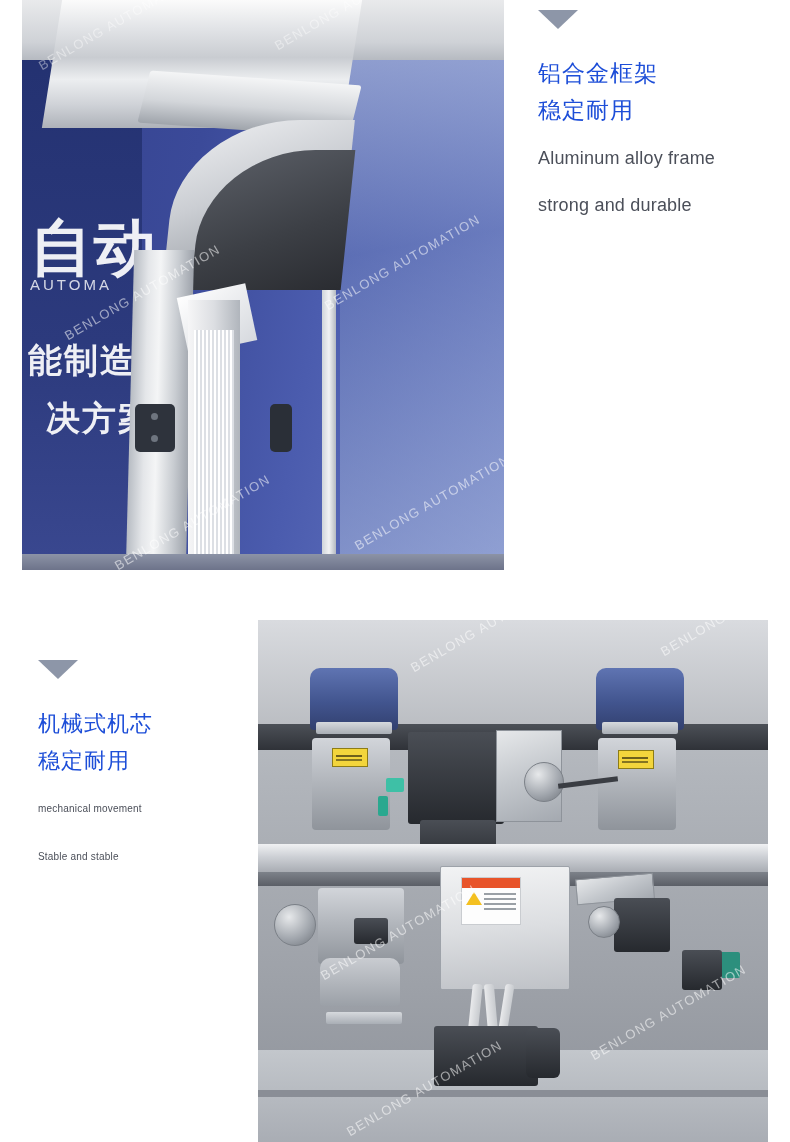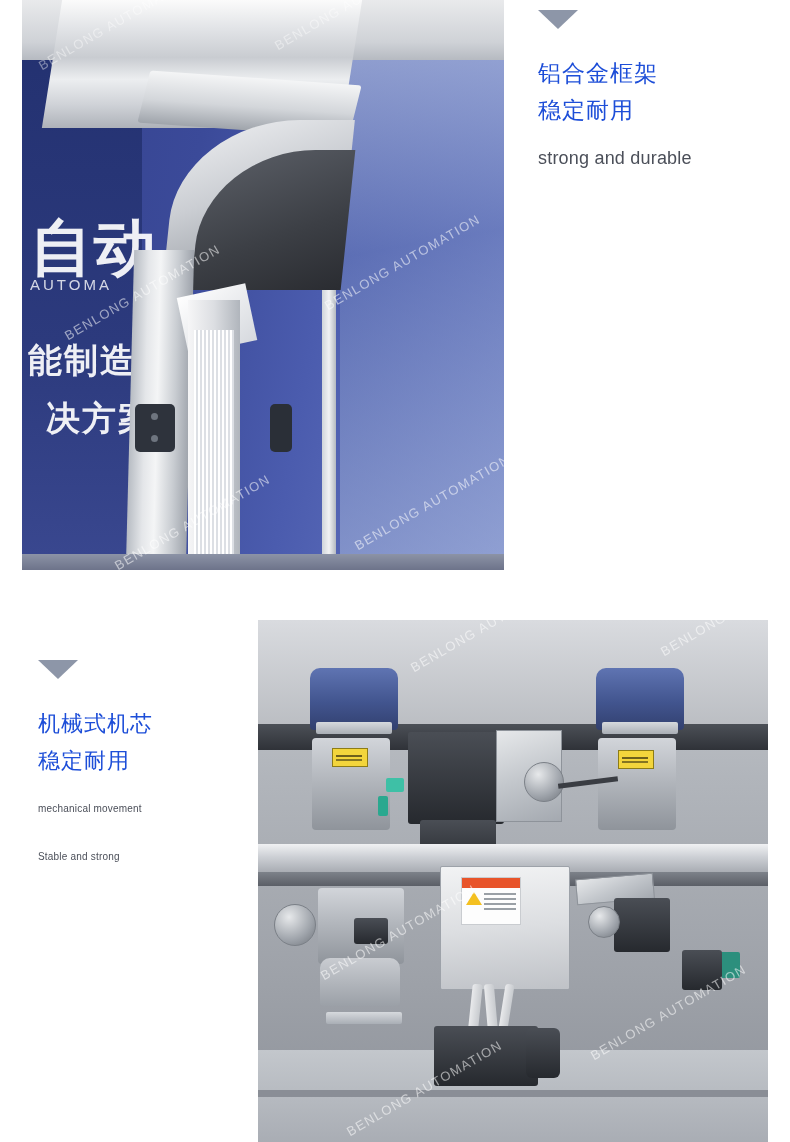--- a/index.html
+++ b/index.html
@@ -373,32 +373,33 @@
     <div class="wm dark" style="left:40px; top:330px;">BENLONG AUTOMATION</div>
     <div class="wm dark" style="left:300px; top:300px;">BENLONG AUTOMATION</div>
     <div class="wm dark" style="left:330px; top:540px;">BENLONG AUTOMATION</div>
     <div class="wm dark" style="left:90px; top:560px;">BENLONG AUTOMATION</div>
   </div>
 
   <div class="text-one">
     <div class="caret"></div>
     <div class="title-cn">铝合金框架</div>
     <div class="title-cn">稳定耐用</div>
+    <div class="title-en">Aluminum alloy frame</div>
     <div class="title-en">strong and durable</div>
   </div>
 </div>
 
 <div class="section-two">
 
   <div class="text-two">
     <div class="caret"></div>
     <div class="title-cn sub">机械式机芯</div>
     <div class="title-cn sub">稳定耐用</div>
     <div class="title-en small">mechanical movement</div>
-    <div class="title-en small">Stable and strong</div>
+    <div class="title-en small">Stable and stable</div>
   </div>
 
   <div class="photo-two">
     <div class="p2-bg"></div>
     <div class="p2-backpanel"></div>
     <div class="p2-darkslot"></div>
 
     <div class="motor" style="left:52px; top:48px;"></div>
     <div class="gearbox" style="left:54px; top:118px;"></div>
     <div class="ylabel" style="left:74px; top:128px;"></div>

